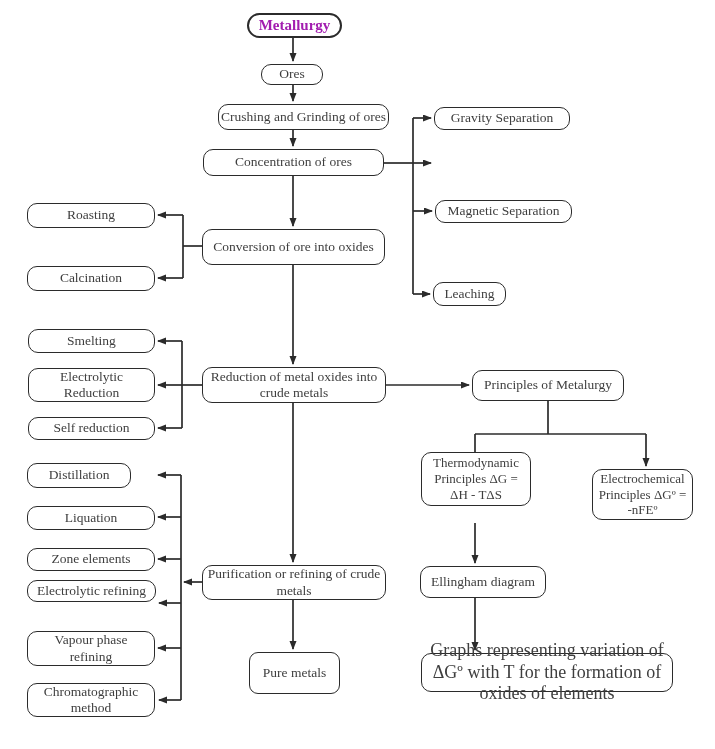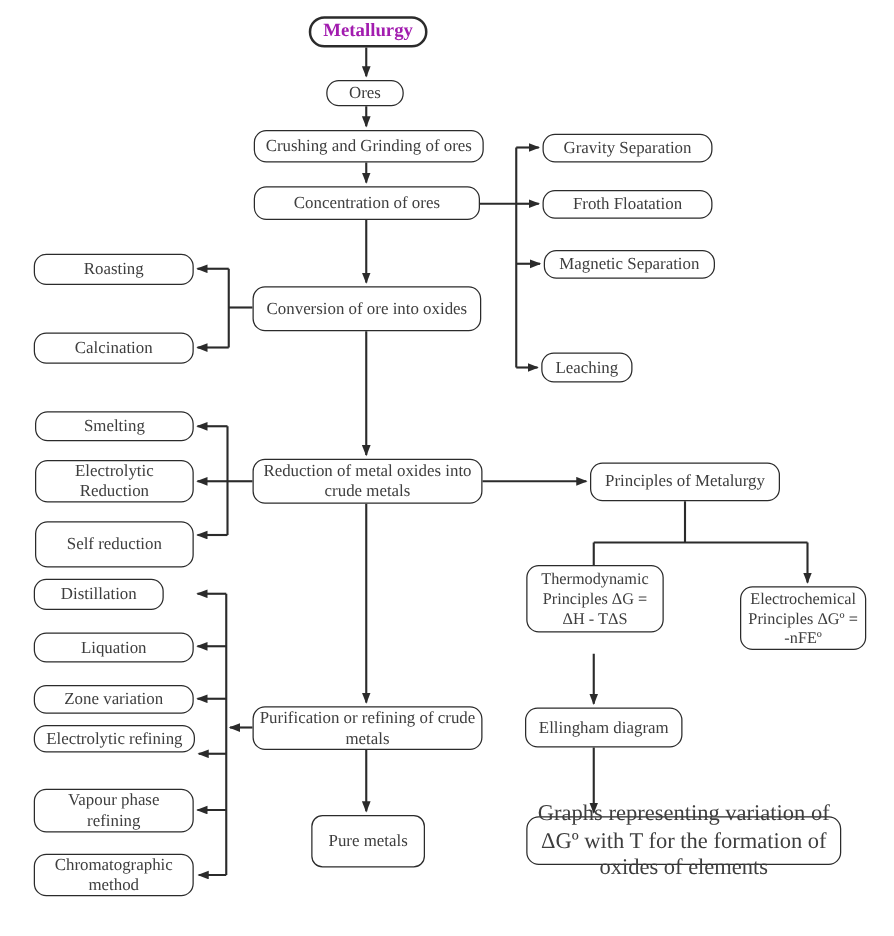--- a/index.html
+++ b/index.html
@@ -77,45 +77,44 @@
     <path d="M181 475 H158" marker-end="url(#arr)"></path>
     <path d="M181 517 H158" marker-end="url(#arr)"></path>
     <path d="M181 559 H158" marker-end="url(#arr)"></path>
     <path d="M181 603 H159" marker-end="url(#arr)"></path>
     <path d="M181 648 H158" marker-end="url(#arr)"></path>
     <path d="M181 700 H159" marker-end="url(#arr)"></path>
   </svg>
 
   <div class="node pill nowrap" style="left:247px;top:13px;width:95px;height:25px">Metallurgy</div>
   <div class="node nowrap" style="left:261px;top:64px;width:62px;height:21px">Ores</div>
-  <div class="node nowrap" style="left:203px;top:104px;width:184px;height:26px">Crushing and Grinding of ores</div>
+  <div class="node nowrap" style="left:218px;top:104px;width:171px;height:26px">Crushing and Grinding of ores</div>
   <div class="node nowrap" style="left:203px;top:149px;width:181px;height:27px">Concentration of ores</div>
   <div class="node" style="left:202px;top:229px;width:183px;height:36px">Conversion of ore into oxides</div>
   <div class="node" style="left:202px;top:367px;width:184px;height:36px">Reduction of metal oxides into crude metals</div>
   <div class="node" style="left:202px;top:565px;width:184px;height:35px">Purification or refining of crude metals</div>
   <div class="node nowrap" style="left:249px;top:652px;width:91px;height:42px;border-radius:9px">Pure metals</div>
 
   <div class="node nowrap" style="left:434px;top:107px;width:136px;height:23px">Gravity Separation</div>
-  <div class="node nowrap" style="left:434px;top:152px;width:136px;height:23px">Froth Floatation</div>
   <div class="node nowrap" style="left:435px;top:200px;width:137px;height:23px">Magnetic Separation</div>
   <div class="node nowrap" style="left:433px;top:282px;width:73px;height:24px">Leaching</div>
 
   <div class="node nowrap" style="left:27px;top:203px;width:128px;height:25px">Roasting</div>
   <div class="node nowrap" style="left:27px;top:266px;width:128px;height:25px">Calcination</div>
 
   <div class="node nowrap" style="left:28px;top:329px;width:127px;height:24px">Smelting</div>
   <div class="node" style="left:28px;top:368px;width:127px;height:34px">Electrolytic Reduction</div>
-  <div class="node nowrap" style="left:28px;top:417px;width:127px;height:37px">Self reduction</div>
+  <div class="node nowrap" style="left:28px;top:417px;width:127px;height:23px">Self reduction</div>
 
   <div class="node nowrap" style="left:472px;top:370px;width:152px;height:31px">Principles of Metalurgy</div>
   <div class="node formula" style="left:421px;top:452px;width:110px;height:54px">Thermodynamic Principles ΔG = ΔH - TΔS</div>
   <div class="node formula" style="left:592px;top:469px;width:101px;height:51px">Electrochemical Principles ΔGº = -nFEº</div>
   <div class="node nowrap" style="left:420px;top:566px;width:126px;height:32px">Ellingham diagram</div>
   <div class="node small" style="left:421px;top:653px;width:252px;height:39px;border-radius:10px">Graphs representing variation of ΔGº with T for the formation of oxides of elements</div>
 
   <div class="node nowrap" style="left:27px;top:463px;width:104px;height:25px">Distillation</div>
   <div class="node nowrap" style="left:27px;top:506px;width:128px;height:24px">Liquation</div>
-  <div class="node nowrap" style="left:27px;top:548px;width:128px;height:23px">Zone variation</div>
+  <div class="node nowrap" style="left:27px;top:548px;width:128px;height:23px">Zone elements</div>
   <div class="node nowrap" style="left:27px;top:580px;width:129px;height:22px">Electrolytic refining</div>
   <div class="node" style="left:27px;top:631px;width:128px;height:35px">Vapour phase refining</div>
   <div class="node" style="left:27px;top:683px;width:128px;height:34px">Chromatographic method</div>
 
 </div>
 
 </body></html>

